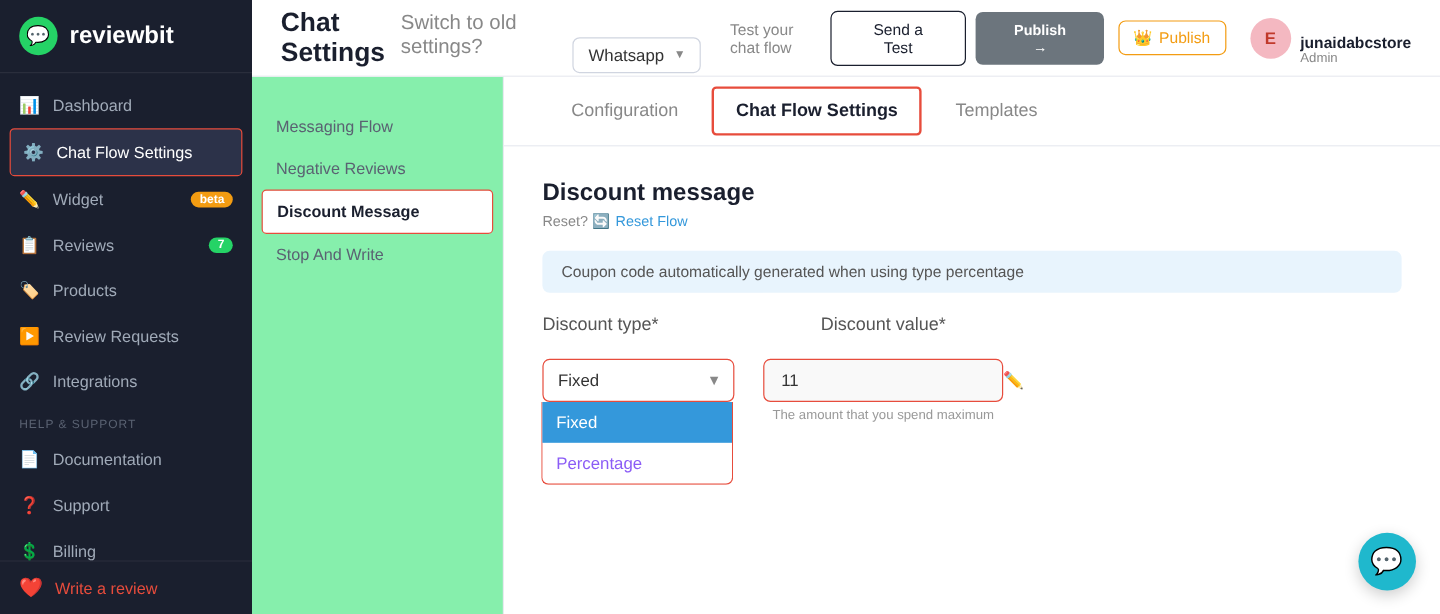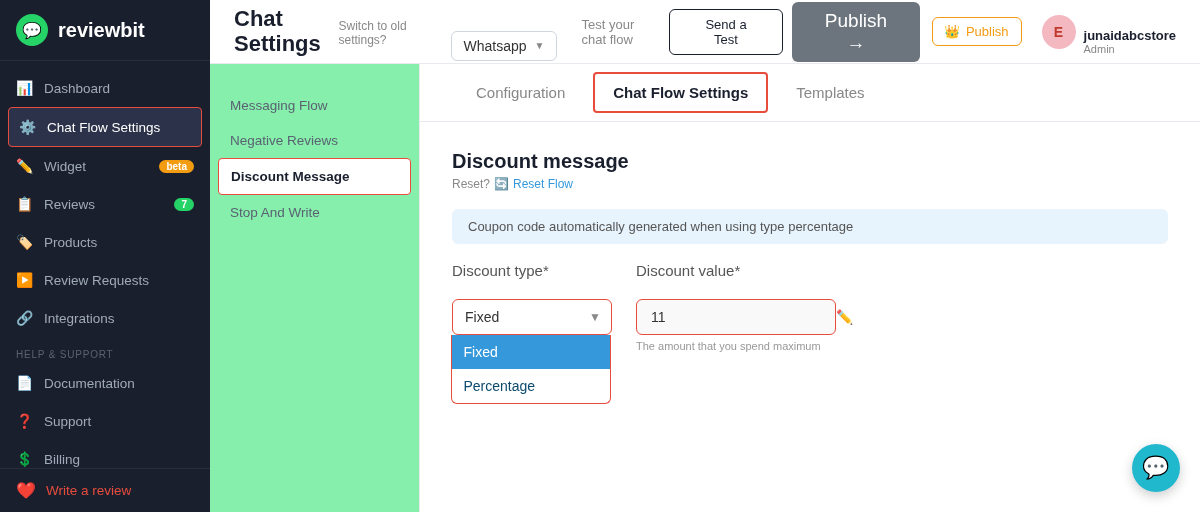--- a/index.html
+++ b/index.html
@@ -124,23 +124,23 @@
       height: 64px;
       flex-shrink: 0;
     }
     .topbar-title {
       font-size: 22px;
       font-weight: 700;
       color: #1a1f2e;
       line-height: 1.1;
     }
     .topbar-subtitle {
-      font-size: 12px;
-      color: #888;
-      margin-top: 12px;
+      font-size: 17px;
+      color: #888;
+      margin-top: 2px;
     }
     .topbar-divider { flex: 1; }
     .topbar-whatsapp {
       display: flex;
       align-items: center;
       border: 1.5px solid #d0d5e0;
       border-radius: 6px;
       padding: 6px 12px;
       cursor: pointer;
       font-size: 14px;
@@ -168,23 +168,23 @@
       font-size: 13px;
       cursor: pointer;
       font-weight: 500;
     }
     .btn-publish {
       background: #6c757d;
       color: #fff;
       border: none;
       border-radius: 6px;
       padding: 8px 32px;
-      font-size: 19px;
-      cursor: pointer;
-      font-weight: 400;
+      font-size: 12px;
+      cursor: pointer;
+      font-weight: 700;
       display: flex;
       align-items: center;
       gap: 6px;
     }
     .topbar-user {
       display: flex;
       align-items: center;
       gap: 8px;
       margin-left: 20px;
     }
@@ -368,21 +368,21 @@
       width: 160px;
       position: absolute;
       top: 100%;
       left: -1.5px;
       z-index: 10;
     }
     .dropdown-option {
       padding: 9px 12px;
       font-size: 14px;
       cursor: pointer;
-      color: #0c4a6e;
+      color: #8b5cf6;
     }
     .dropdown-option.selected {
       background: #3498db;
       color: #fff;
     }
     .form-input-wrapper {
       border: 1.5px solid #e74c3c;
       border-radius: 6px;
       background: #f9f9f9;
       width: 200px;
@@ -568,21 +568,21 @@
                 <option>Percentage</option>
               </select>
               <span class="form-select-chevron">▼</span>
             </div>
             <div class="dropdown-options">
               <div class="dropdown-option selected">Fixed</div>
               <div class="dropdown-option">Percentage</div>
             </div>
           </div>
 
-          <div class="form-group" style="margin-left: 8px;">
+          <div class="form-group" style="margin-left: 8px; align-items: center;">
             <span class="form-label">Discount value*</span>
             <div class="form-input-wrapper">
               <input class="form-input" type="text" value="11" style="">
               <span class="form-input-edit">✏️</span>
             </div>
             <span class="form-hint">The amount that you spend maximum</span>
           </div>
         </div>
 
         <div class="discount-code-label" style="margin-top:18px;">Discount code</div>

